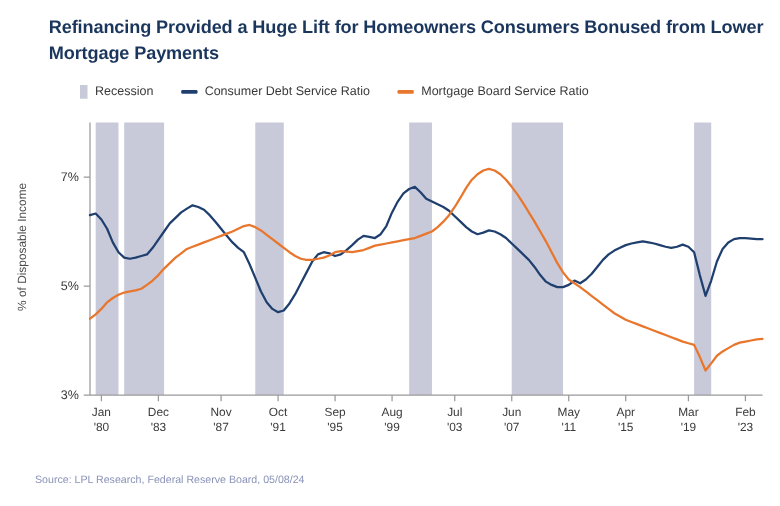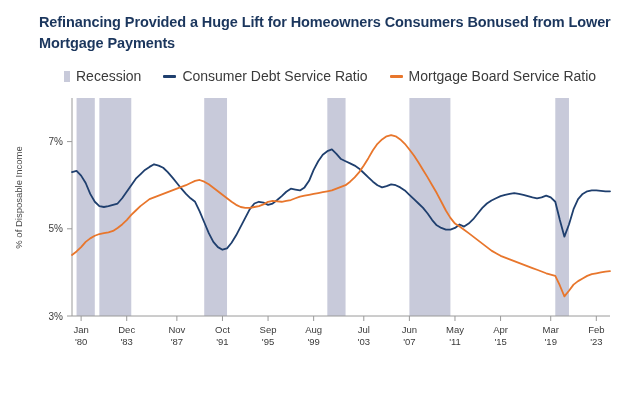--- a/index.html
+++ b/index.html
@@ -30,21 +30,21 @@
     line-height: 21px;
     letter-spacing: -0.1px;
     margin-left: 11px;
   }
   #legend {
     position: absolute;
     left: 64px;
     top: 68px;
     display: flex;
     gap: 22px;
-    font-size: 14px;
+    font-size: 10px;
     color: #3a3a3a;
   }
   .legend-item {
     display: flex;
     align-items: center;
     gap: 6px;
     white-space: nowrap;
   }
   .swatch {
     width: 13px;
@@ -170,14 +170,15 @@
         <text x="550.728813559322" y="249" text-anchor="middle" class="xtick-text">Mar</text>
         <text x="550.728813559322" y="261" text-anchor="middle" class="xtick-text">'19</text>
         <line x1="596.3220338983051" y1="232" x2="596.3220338983051" y2="237" stroke="#9a9a9a" stroke-width="1"></line>
         <text x="596.3220338983051" y="249" text-anchor="middle" class="xtick-text">Feb</text>
         <text x="596.3220338983051" y="261" text-anchor="middle" class="xtick-text">'23</text>
         <polyline points="72.00,88.12 76.56,86.81 81.12,91.61 85.68,99.02 90.24,109.92 94.80,117.77 99.36,122.13 103.92,123.00 108.47,122.13 113.03,120.82 117.59,119.51 122.15,114.28 126.71,107.74 131.27,101.20 135.83,94.66 140.39,90.30 144.95,85.94 149.51,82.89 154.07,80.27 158.63,81.58 163.19,83.76 167.75,88.12 172.31,93.35 176.86,99.02 181.42,104.69 185.98,109.92 190.54,114.28 195.10,117.77 199.66,127.36 204.22,138.26 208.78,149.16 213.34,157.88 217.90,163.11 222.46,165.73 227.02,164.42 231.58,158.75 236.14,151.34 240.69,142.62 245.25,133.90 249.81,125.18 254.37,119.51 258.93,117.77 263.49,118.64 268.05,120.82 272.61,119.51 277.17,116.02 281.73,112.10 286.29,107.74 290.85,104.69 295.41,105.56 299.97,106.43 304.53,103.38 309.08,96.84 313.64,85.94 318.20,77.22 322.76,70.68 327.32,67.19 331.88,65.45 336.44,69.81 341.00,75.04 345.56,77.22 350.12,79.40 354.68,81.58 359.24,84.63 363.80,88.99 368.36,93.35 372.92,97.71 377.47,101.20 382.03,103.38 386.59,102.07 391.15,100.33 395.71,101.20 400.27,103.38 404.83,106.43 409.39,110.79 413.95,115.15 418.51,119.51 423.07,123.87 427.63,129.54 432.19,136.08 436.75,141.31 441.31,143.93 445.86,145.67 450.42,145.67 454.98,143.93 459.54,140.44 464.10,142.62 468.66,139.57 473.22,135.21 477.78,129.54 482.34,123.87 486.90,119.51 491.46,116.46 496.02,114.28 500.58,112.10 505.14,110.79 509.69,109.92 514.25,109.05 518.81,109.92 523.37,110.79 527.93,112.10 532.49,113.41 537.05,114.28 541.61,113.41 546.17,111.66 550.73,113.41 555.29,117.77 559.85,136.08 564.41,152.65 568.97,140.44 573.53,125.18 578.08,115.15 582.64,109.92 587.20,107.30 591.76,106.43 596.32,106.43 600.88,106.87 605.44,107.30 610.00,107.30" fill="none" stroke="#1f3f6e" stroke-width="1.8" stroke-linejoin="round" stroke-linecap="round"></polyline>
         <polyline points="72.00,170.96 76.56,167.47 81.12,163.11 85.68,157.88 90.24,154.39 94.80,151.78 99.36,150.03 103.92,149.16 108.47,148.29 113.03,146.98 117.59,143.93 122.15,140.44 126.71,136.08 131.27,130.85 135.83,126.49 140.39,122.13 144.95,118.64 149.51,115.15 154.07,113.41 158.63,111.66 163.19,109.92 167.75,108.18 172.31,106.43 176.86,104.69 181.42,102.94 185.98,101.20 190.54,99.02 195.10,96.84 199.66,95.97 204.22,97.71 208.78,100.33 213.34,103.82 217.90,107.30 222.46,110.79 227.02,114.28 231.58,117.77 236.14,120.82 240.69,123.00 245.25,123.87 249.81,123.87 254.37,123.00 258.93,122.13 263.49,120.38 268.05,117.77 272.61,116.90 277.17,117.33 281.73,117.77 286.29,116.90 290.85,116.02 295.41,114.28 299.97,112.54 304.53,111.66 309.08,110.79 313.64,109.92 318.20,109.05 322.76,108.18 327.32,107.30 331.88,106.43 336.44,104.69 341.00,102.94 345.56,101.20 350.12,97.71 354.68,93.35 359.24,88.12 363.80,81.58 368.36,74.17 372.92,66.32 377.47,59.78 382.03,55.42 386.59,52.37 391.15,51.06 395.71,52.37 400.27,55.42 404.83,59.78 409.39,65.45 413.95,71.55 418.51,78.53 423.07,85.94 427.63,93.35 432.19,101.20 436.75,109.05 441.31,117.77 445.86,126.49 450.42,133.90 454.98,139.57 459.54,142.62 464.10,145.67 468.66,149.16 473.22,152.65 477.78,156.14 482.34,159.62 486.90,163.11 491.46,166.60 496.02,169.22 500.58,171.83 505.14,173.58 509.69,175.32 514.25,177.06 518.81,178.81 523.37,180.55 527.93,182.30 532.49,184.04 537.05,185.78 541.61,187.53 546.17,189.27 550.73,190.58 555.29,191.89 559.85,201.48 564.41,212.38 568.97,206.71 573.53,200.61 578.08,197.12 582.64,194.50 587.20,191.89 591.76,190.14 596.32,189.27 600.88,188.40 605.44,187.53 610.00,187.09" fill="none" stroke="#e8762c" stroke-width="1.8" stroke-linejoin="round" stroke-linecap="round"></polyline>
       </svg>
   </div>
 
+  <div id="source">Source: LPL Research, Federal Reserve Board, 05/08/24</div>
 
 </div>
 
 </body></html>

